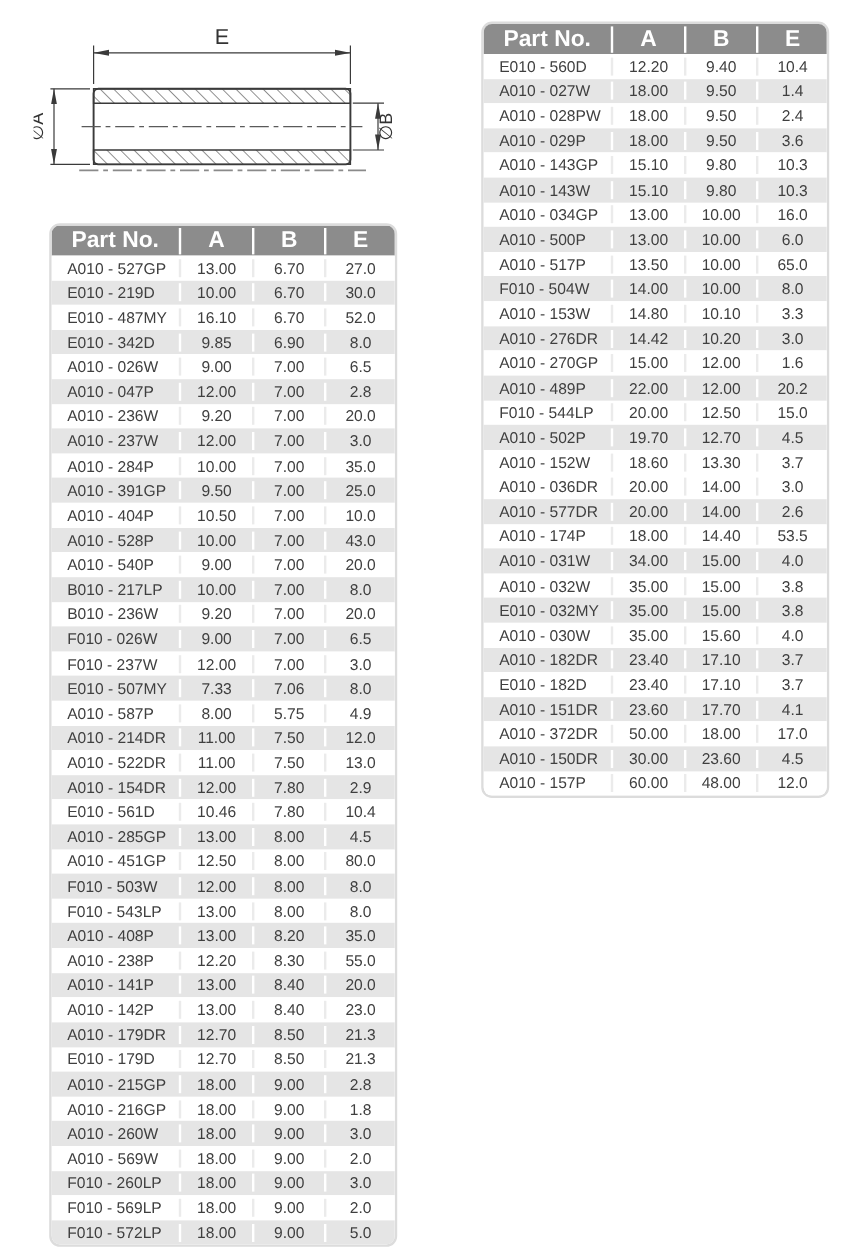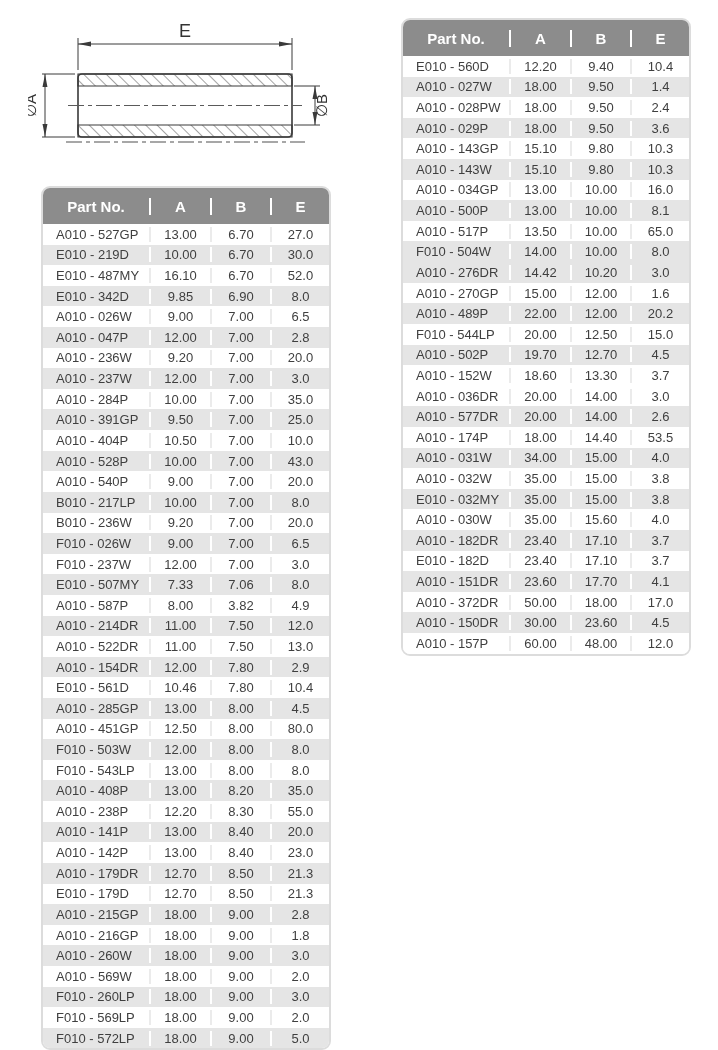--- a/index.html
+++ b/index.html
@@ -12,23 +12,23 @@
 
   .spec-table{
     position:absolute;width:290px;box-sizing:border-box;
     border:2px solid var(--border-c,#dcdcdc);border-radius:9px;
     overflow:hidden;background:#ffffff;
   }
   .spec-table.left{left:41px;top:186px;}
   .spec-table.right{left:401px;top:18px;}
 
   .thead{
-    display:flex;height:36px;align-items:center;
+    display:flex;height:25px;align-items:center;
     background:var(--header-bg,#8c8c8c);
-    color:#ffffff;font-weight:bold;font-size:15px;
+    color:#ffffff;font-weight:bold;font-size:19px;
   }
   .th{box-sizing:border-box;text-align:center;}
   .th + .th{border-left:2px solid #ffffff;}
 
   .trow{
     display:flex;height:20.62px;align-items:center;
     font-size:13px;color:var(--text-c,#3f3f3f);background:#ffffff;
   }
   .trow.alt{background:var(--row-alt-bg,#e5e5e5);}
   .tcell{box-sizing:border-box;text-align:center;white-space:nowrap;overflow:hidden;}
@@ -188,21 +188,21 @@
       </div>
       <div class="trow alt">
         <div class="tcell c0">E010 - 507MY</div>
         <div class="tcell c1">7.33</div>
         <div class="tcell c2">7.06</div>
         <div class="tcell c3">8.0</div>
       </div>
       <div class="trow">
         <div class="tcell c0">A010 - 587P</div>
         <div class="tcell c1">8.00</div>
-        <div class="tcell c2">3.82</div>
+        <div class="tcell c2">5.75</div>
         <div class="tcell c3">4.9</div>
       </div>
       <div class="trow alt">
         <div class="tcell c0">A010 - 214DR</div>
         <div class="tcell c1">11.00</div>
         <div class="tcell c2">7.50</div>
         <div class="tcell c3">12.0</div>
       </div>
       <div class="trow">
         <div class="tcell c0">A010 - 522DR</div>
@@ -374,34 +374,40 @@
       <div class="trow">
         <div class="tcell c0">A010 - 034GP</div>
         <div class="tcell c1">13.00</div>
         <div class="tcell c2">10.00</div>
         <div class="tcell c3">16.0</div>
       </div>
       <div class="trow alt">
         <div class="tcell c0">A010 - 500P</div>
         <div class="tcell c1">13.00</div>
         <div class="tcell c2">10.00</div>
-        <div class="tcell c3">8.1</div>
+        <div class="tcell c3">6.0</div>
       </div>
       <div class="trow">
         <div class="tcell c0">A010 - 517P</div>
         <div class="tcell c1">13.50</div>
         <div class="tcell c2">10.00</div>
         <div class="tcell c3">65.0</div>
       </div>
       <div class="trow alt">
         <div class="tcell c0">F010 - 504W</div>
         <div class="tcell c1">14.00</div>
         <div class="tcell c2">10.00</div>
         <div class="tcell c3">8.0</div>
       </div>
+      <div class="trow">
+        <div class="tcell c0">A010 - 153W</div>
+        <div class="tcell c1">14.80</div>
+        <div class="tcell c2">10.10</div>
+        <div class="tcell c3">3.3</div>
+      </div>
       <div class="trow alt">
         <div class="tcell c0">A010 - 276DR</div>
         <div class="tcell c1">14.42</div>
         <div class="tcell c2">10.20</div>
         <div class="tcell c3">3.0</div>
       </div>
       <div class="trow">
         <div class="tcell c0">A010 - 270GP</div>
         <div class="tcell c1">15.00</div>
         <div class="tcell c2">12.00</div>

